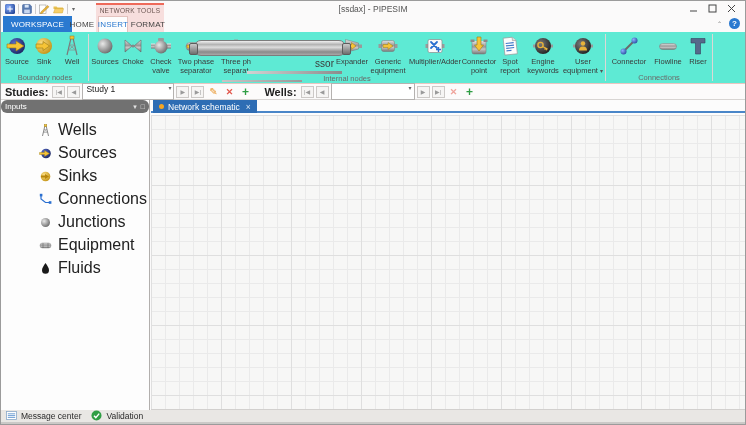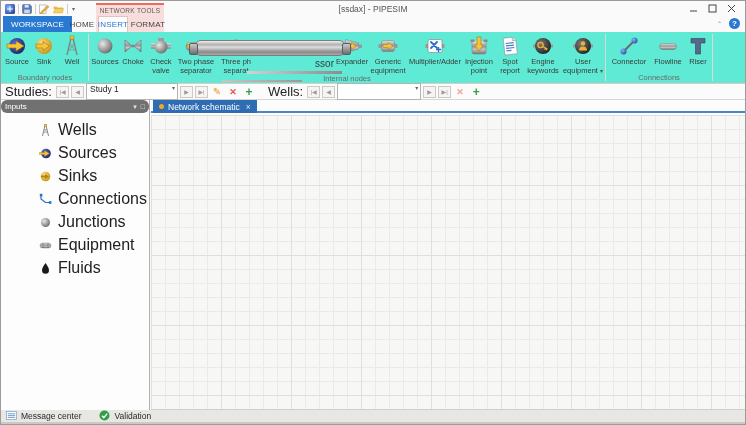--- a/index.html
+++ b/index.html
@@ -62,21 +62,21 @@
   .glitch-pipe::before{left:-6px;}
   .glitch-pipe::after{right:-6px;}
   .streak1{position:absolute;left:246px;top:70px;width:95px;height:2.5px;z-index:5;
     background:linear-gradient(90deg,#d2d2d2,#8c8c8c);}
   .streak2{position:absolute;left:221px;top:78.5px;width:80px;height:2.5px;z-index:5;
     background:linear-gradient(90deg,#c6c6c6,#9a9a9a);}
 
   
   .studies-bar{position:absolute;left:0;top:83px;width:100%;height:16px;background:#fcfbfb;
     border-bottom:1px solid #d8d5d3;display:flex;align-items:center;padding-left:4px;gap:2px;}
-  .sb-label{font-size:13px;font-weight:normal;color:#222;margin-right:2px;}
+  .sb-label{font-size:11px;font-weight:bold;color:#222;margin-right:2px;}
   .nav-btn{min-width:13px;height:12px;border:1px solid #ccc9c7;background:#f6f5f4;color:#9a9a9a;
     font-size:6px;display:flex;align-items:center;justify-content:center;padding:0 1px;}
   .sb-select{height:17px;border:1px solid #b5b2b0;background:#fff;display:flex;
     align-items:flex-start;font-size:8.5px;color:#222;padding-left:3px;position:relative;}
   .sb-select .dd{position:absolute;right:2px;font-size:6px;color:#666;}
   .sel-study{width:92px;}
   .sel-wells{width:84px;}
   .tool-btn{width:14px;height:13px;display:flex;align-items:center;justify-content:center;
     font-size:10px;line-height:10px;}
   .pencil{color:#e8962e;font-size:10px;}
@@ -109,21 +109,21 @@
     border-right:1px solid #d2d0ce;border-bottom:1px solid #d2d0ce;
     background-image:
       linear-gradient(#dfdfdf 1px,transparent 1px),
       linear-gradient(90deg,#dfdfdf 1px,transparent 1px),
       linear-gradient(#eaeaea 1px,transparent 1px),
       linear-gradient(90deg,#eaeaea 1px,transparent 1px);
     background-size:70px 70px,70px 70px,14px 14px,14px 14px;}
 
   
   .status-bar{position:absolute;left:0;top:409px;width:100%;height:12px;background:#e9e7e4;
-    display:flex;align-items:center;padding-left:5px;gap:18px;}
+    display:flex;align-items:center;padding-left:5px;gap:10px;}
   .status-item{display:flex;align-items:center;gap:4px;font-size:8.5px;color:#2a2a2a;}
   .bottom-strip{position:absolute;left:0;top:421px;width:100%;height:4px;background:#cbc9c7;}
 </style>
 </head>
 <body>
 
 <svg width="0" height="0" style="position:absolute">
   <defs>
     <radialGradient id="gnavy" cx="35%" cy="35%" r="75%">
         <stop offset="0%" stop-color="#5a6fd0"></stop>
@@ -343,21 +343,21 @@
         </div>
         <div class="rbtn w34">
           <span class="icw">
               <svg width="22" height="22" viewBox="0 0 22 22">
                 <path d="M4 6 v11 a2 2 0 0 0 2 2 h10 a2 2 0 0 0 2 -2 V6" fill="url(#gsteel)" stroke="#777" stroke-width="0.5"></path>
                 <rect x="2.5" y="4.5" width="4" height="2.5" fill="#8a8a8a"></rect>
                 <rect x="15.5" y="4.5" width="4" height="2.5" fill="#8a8a8a"></rect>
                 <path d="M9 2 h4 v8 h2.5 L11 16 L6.5 10 H9 z" fill="#f6c437" stroke="#9a7a12" stroke-width="0.6"></path>
               </svg>
             </span>
-          <span class="lbl">Injection point</span>
+          <span class="lbl">Connector point</span>
         </div>
         <div class="rbtn w28">
           <span class="icw">
               <svg width="22" height="22" viewBox="0 0 22 22">
                 <g transform="rotate(-6 11 11)">
                   <path d="M5 2.5 h9 l3.5 3.5 V19.5 H5 z" fill="#fdfdfd" stroke="#999" stroke-width="0.7"></path>
                   <path d="M14 2.5 v3.5 h3.5" fill="#e0e0e0" stroke="#999" stroke-width="0.6"></path>
                   <path d="M7 8 h8 M7 10.5 h8 M7 13 h8 M7 15.5 h5" stroke="#3a76c8" stroke-width="1.1"></path>
                 </g>
               </svg>

